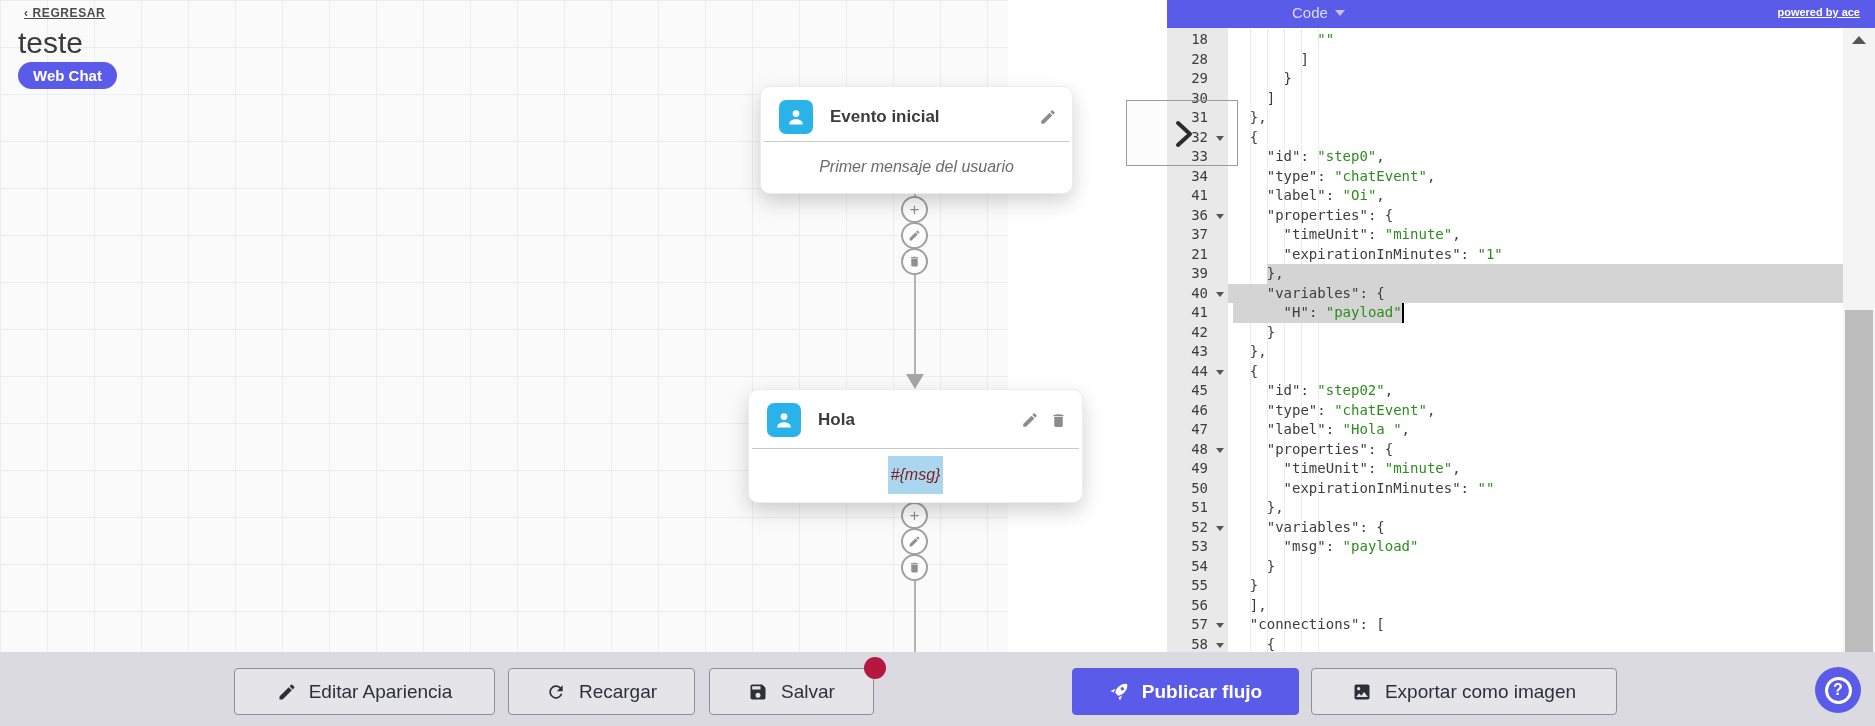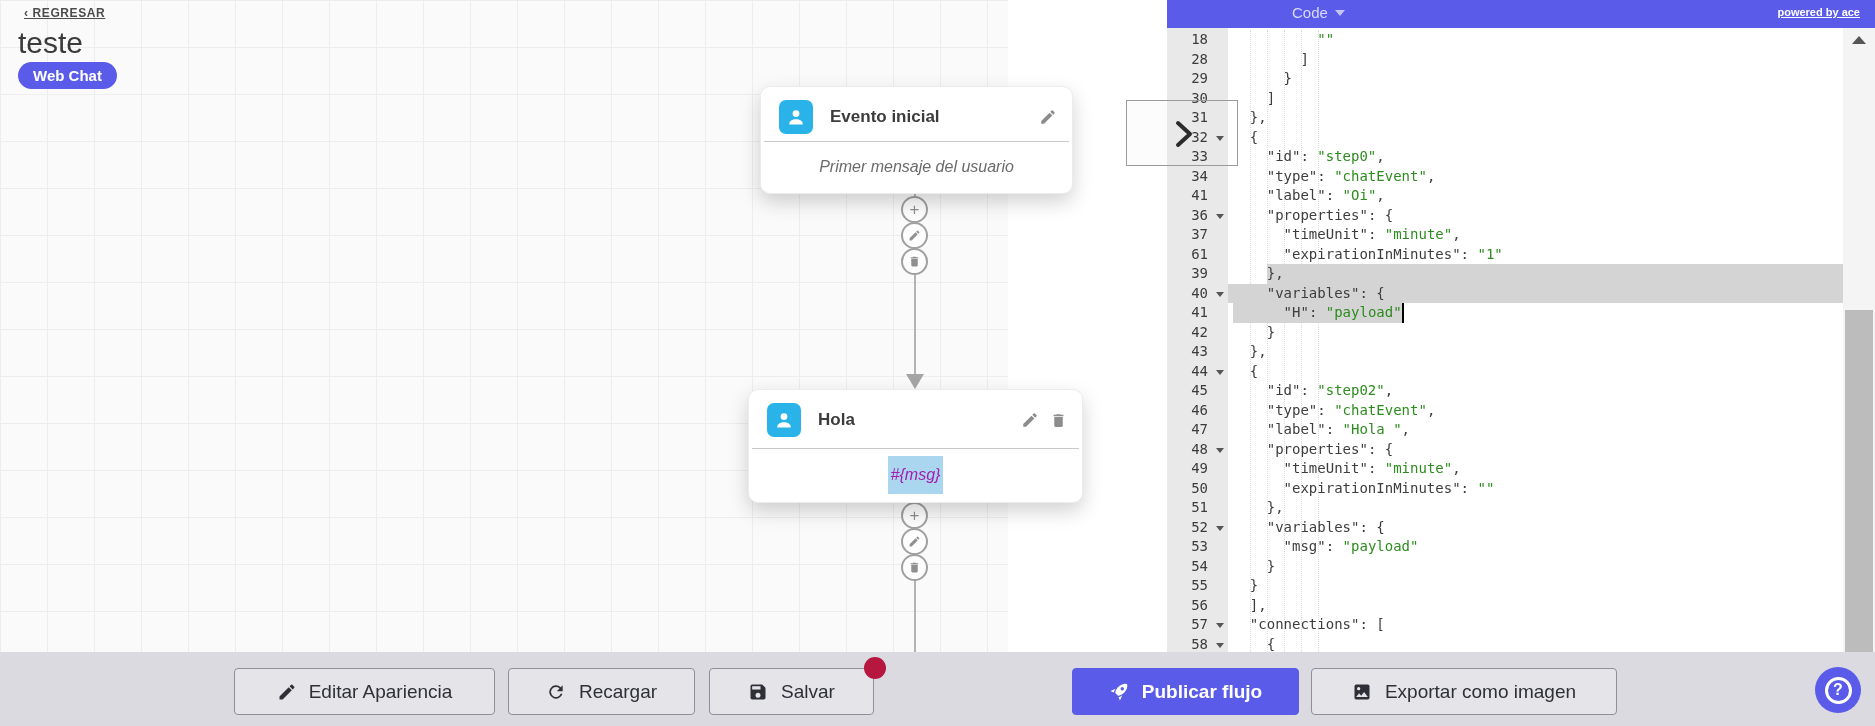--- a/index.html
+++ b/index.html
@@ -29,21 +29,21 @@
   .node-avatar{width:34px;height:34px;border-radius:7px;background:#29b3e8;flex:0 0 34px;
     display:flex;align-items:center;justify-content:center;}
   .node-title{margin-left:17px;font-size:17px;font-weight:bold;color:#3c3c3c;}
   .node-actions{margin-left:auto;display:flex;gap:11px;align-items:center;color:#8c8c8c;}
   .node-actions svg{cursor:pointer;}
   .node-divider{position:absolute;left:3px;right:3px;border-top:1px solid #c9c9c9;}
   .node1 .node-divider{top:54px;} .node2 .node-divider{top:58px;}
   .node-body{position:absolute;left:0;right:0;bottom:0;display:flex;align-items:center;
     justify-content:center;font-style:italic;font-size:16px;color:#6b6b6b;}
   .node1 .node-body{top:54px;} .node2 .node-body{top:58px;}
-  .msg-highlight{background:#abd6f0;color:#a21caf;padding:10px 3px;}
+  .msg-highlight{background:#abd6f0;color:#7f1d1d;padding:10px 3px;}
 
   
   .vline{position:absolute;width:2px;background:#b3b3b3;left:914px;}
   .vlineA{top:194px;height:182px;} .vlineB{top:503px;height:149px;}
   .arrow-down{position:absolute;left:906px;top:374px;width:0;height:0;
     border-left:9px solid transparent;border-right:9px solid transparent;border-top:15px solid #a5a5a5;}
   .conn-group{position:absolute;left:901px;width:27px;display:flex;flex-direction:column;gap:-1px;}
   .connA{top:196px;} .connB{top:502px;}
   .circle-btn{width:27px;height:27px;border-radius:50%;border:2px solid #a0a0a0;background:#fdfdfd;
     display:flex;align-items:center;justify-content:center;color:#8f8f8f;padding:0;cursor:pointer;}
@@ -208,21 +208,21 @@
           <div class="gutter-row">28</div>
           <div class="gutter-row">29</div>
           <div class="gutter-row">30</div>
           <div class="gutter-row">31</div>
           <div class="gutter-row">32<span class="fold-arrow"></span></div>
           <div class="gutter-row">33</div>
           <div class="gutter-row">34</div>
           <div class="gutter-row">41</div>
           <div class="gutter-row">36<span class="fold-arrow"></span></div>
           <div class="gutter-row">37</div>
-          <div class="gutter-row">61</div>
+          <div class="gutter-row">21</div>
           <div class="gutter-row">39</div>
           <div class="gutter-row">40<span class="fold-arrow"></span></div>
           <div class="gutter-row">41</div>
           <div class="gutter-row">42</div>
           <div class="gutter-row">43</div>
           <div class="gutter-row">44<span class="fold-arrow"></span></div>
           <div class="gutter-row">45</div>
           <div class="gutter-row">46</div>
           <div class="gutter-row">47</div>
           <div class="gutter-row">48<span class="fold-arrow"></span></div>

